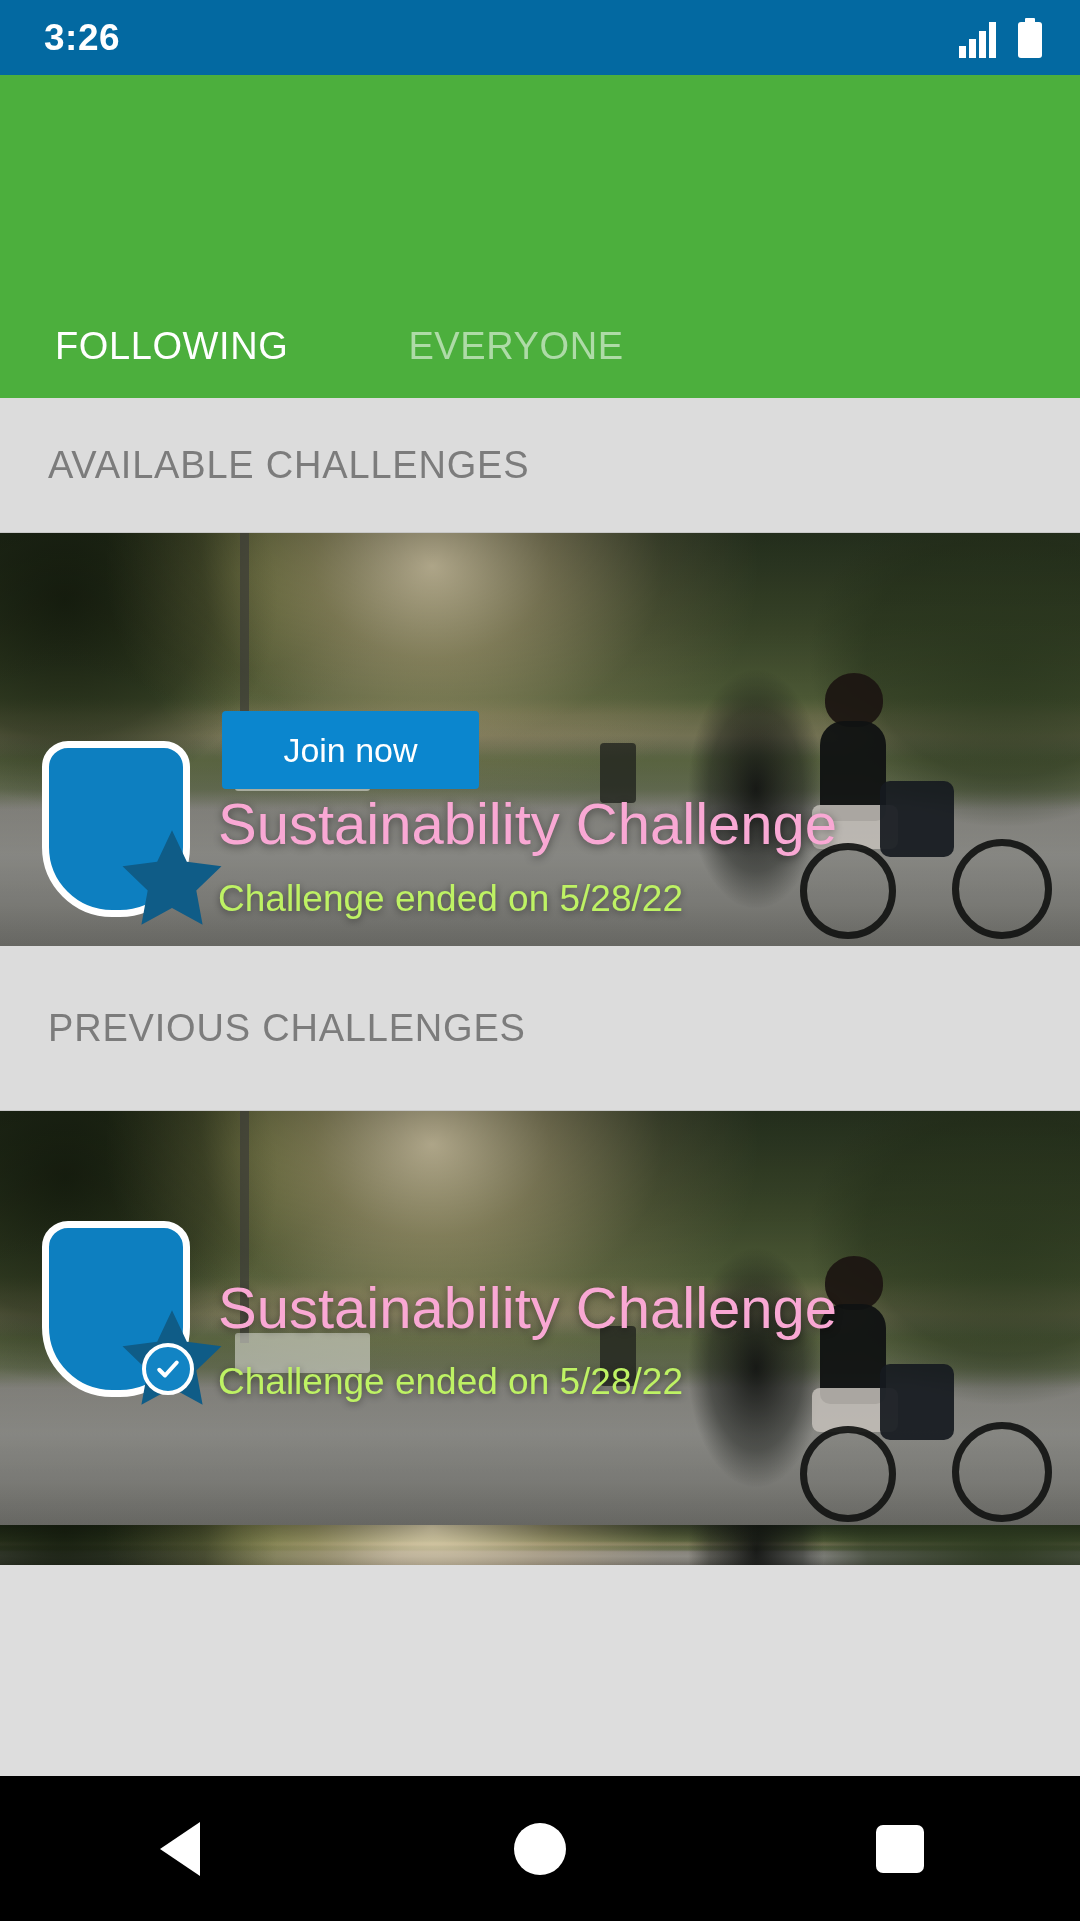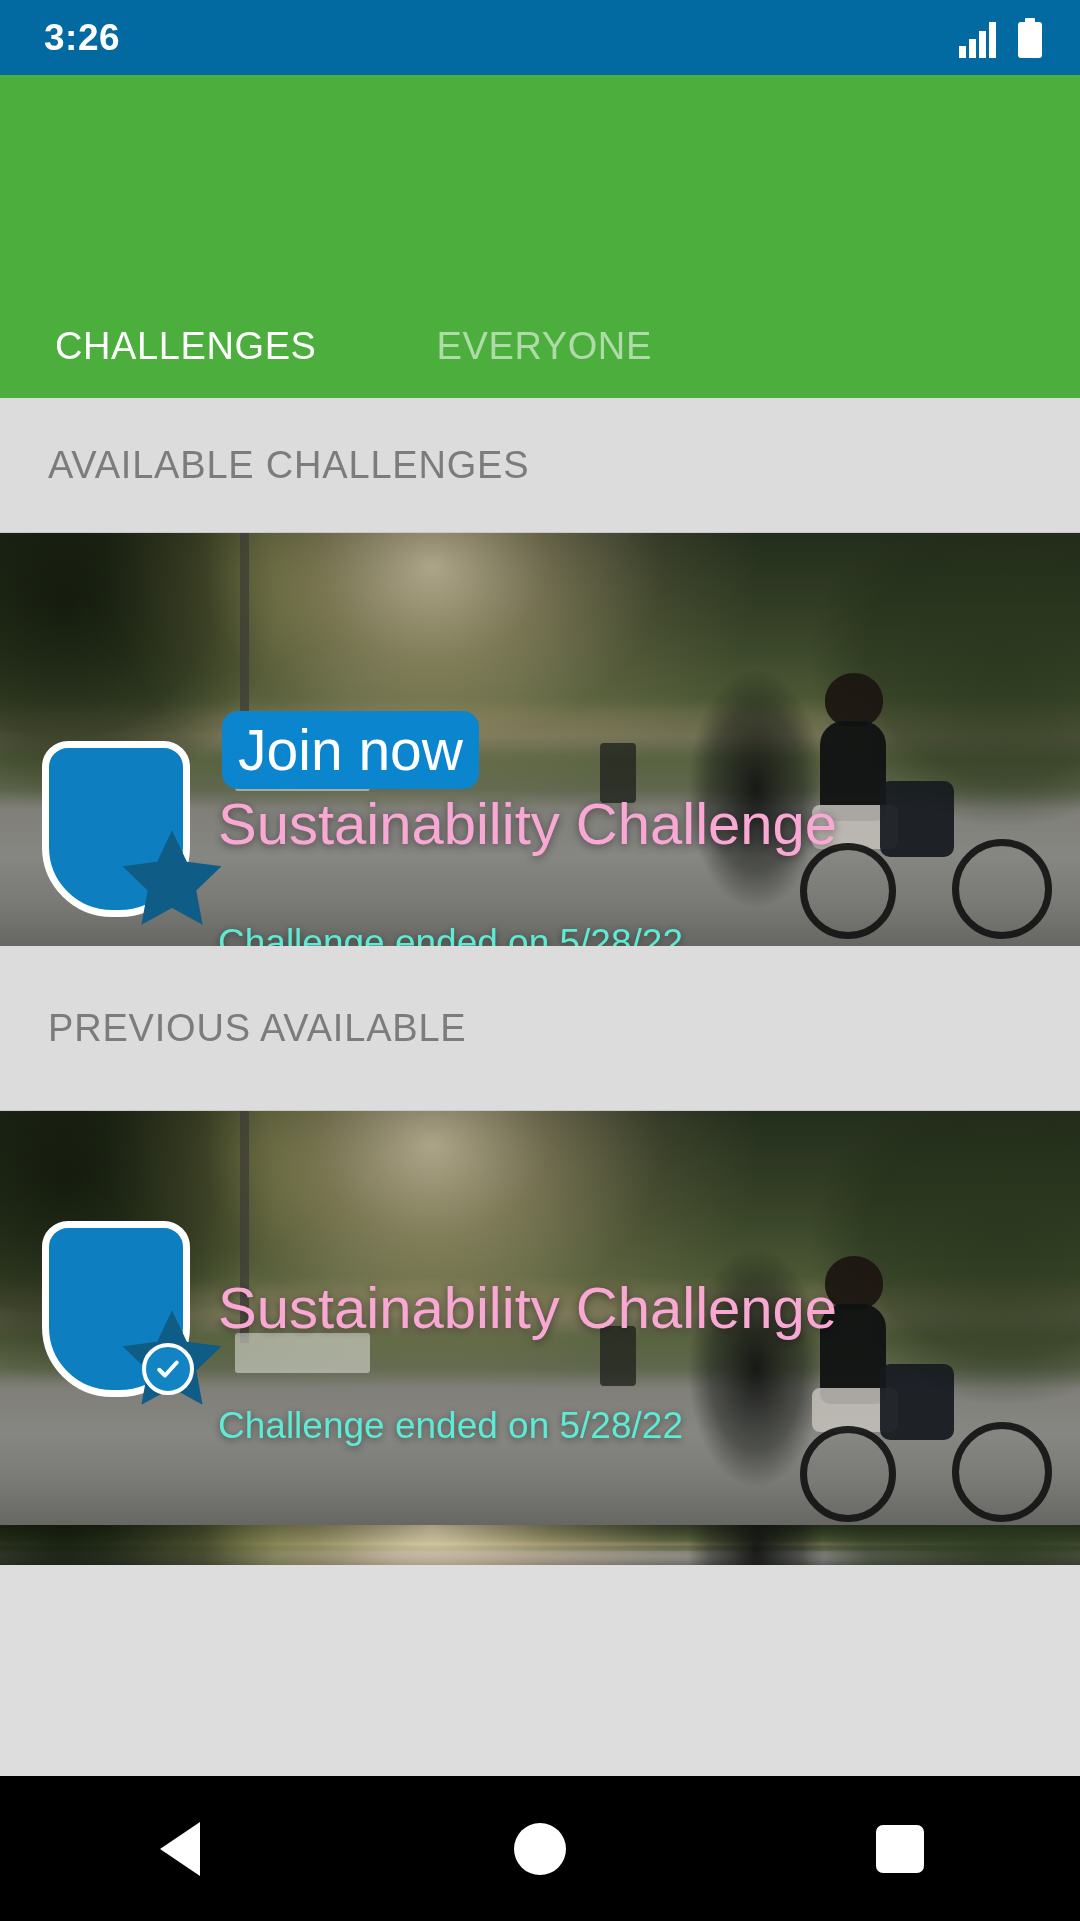--- a/index.html
+++ b/index.html
@@ -278,48 +278,47 @@
     z-index:4;
   }
   .check-badge svg { display:block; }
 
   
   .join-btn {
     position:absolute;
     z-index:3;
     background:#0b86ce;
     color:#ffffff;
-    border-radius:16px;
-    font-size:57px;
+    border-radius:4px;
+    font-size:34px;
     display:flex;
     align-items:center;
     justify-content:center;
     cursor:pointer;
     border:none;
     font-family:"Liberation Sans", sans-serif;
   }
 
   .card-title {
     position:absolute;
     z-index:3;
     color:#f9a8d4;
     font-size:58px;
     line-height:1;
     white-space:nowrap;
     text-shadow:0 2px 8px rgba(0,0,0,0.45);
   }
   .card-sub {
     position:absolute;
     z-index:3;
-    color:#5eead4;
+    color:#bef264;
     font-size:37px;
     line-height:1;
     white-space:nowrap;
     text-shadow:0 2px 7px rgba(0,0,0,0.45);
-    margin-top:44px;
   }
 
   
   .nav-bar {
     position:absolute;
     left:0; bottom:0;
     width:1080px; height:145px;
     background:#000000;
     display:flex;
     align-items:center;
@@ -352,21 +351,21 @@
       </div>
       <div class="battery-icon">
         <div class="cap"></div>
           <div class="body"></div>
       </div>
     </div>
   </div>
 
   <div class="app-bar">
     <div class="tab-bar">
-      <div class="tab active tab-1">CHALLENGES</div>
+      <div class="tab active tab-1">FOLLOWING</div>
       <div class="tab inactive tab-3">EVERYONE</div>
     </div>
   </div>
 
   <div class="section-header section-available">AVAILABLE CHALLENGES</div>
 
   <div class="card card-1">
     <div class="photo"></div>
     <div class="pole"></div>
     <div class="bench" style="top:218px;"></div>
@@ -389,21 +388,21 @@
         </div>
       </div>
     </div>
 
     <button class="join-btn" style="left:222px; top:178px; width:257px; height:78px;">Join now</button>
 
     <div class="card-title" style="left:218px; top:262px;">Sustainability Challenge</div>
     <div class="card-sub" style="left:218px; top:347px;">Challenge ended on 5/28/22</div>
   </div>
 
-  <div class="section-header section-previous">PREVIOUS AVAILABLE</div>
+  <div class="section-header section-previous">PREVIOUS CHALLENGES</div>
 
   <div class="card card-2">
     <div class="photo"></div>
     <div class="pole"></div>
     <div class="bench" style="top:222px;"></div>
     <div class="bin" style="left:600px; top:215px;"></div>
     <div class="cyclist">
       <div class="head" style="left:825px; top:145px;"></div>
       <div class="torso" style="left:820px; top:193px;"></div>
       <div class="skirt" style="left:812px; top:277px;"></div>

